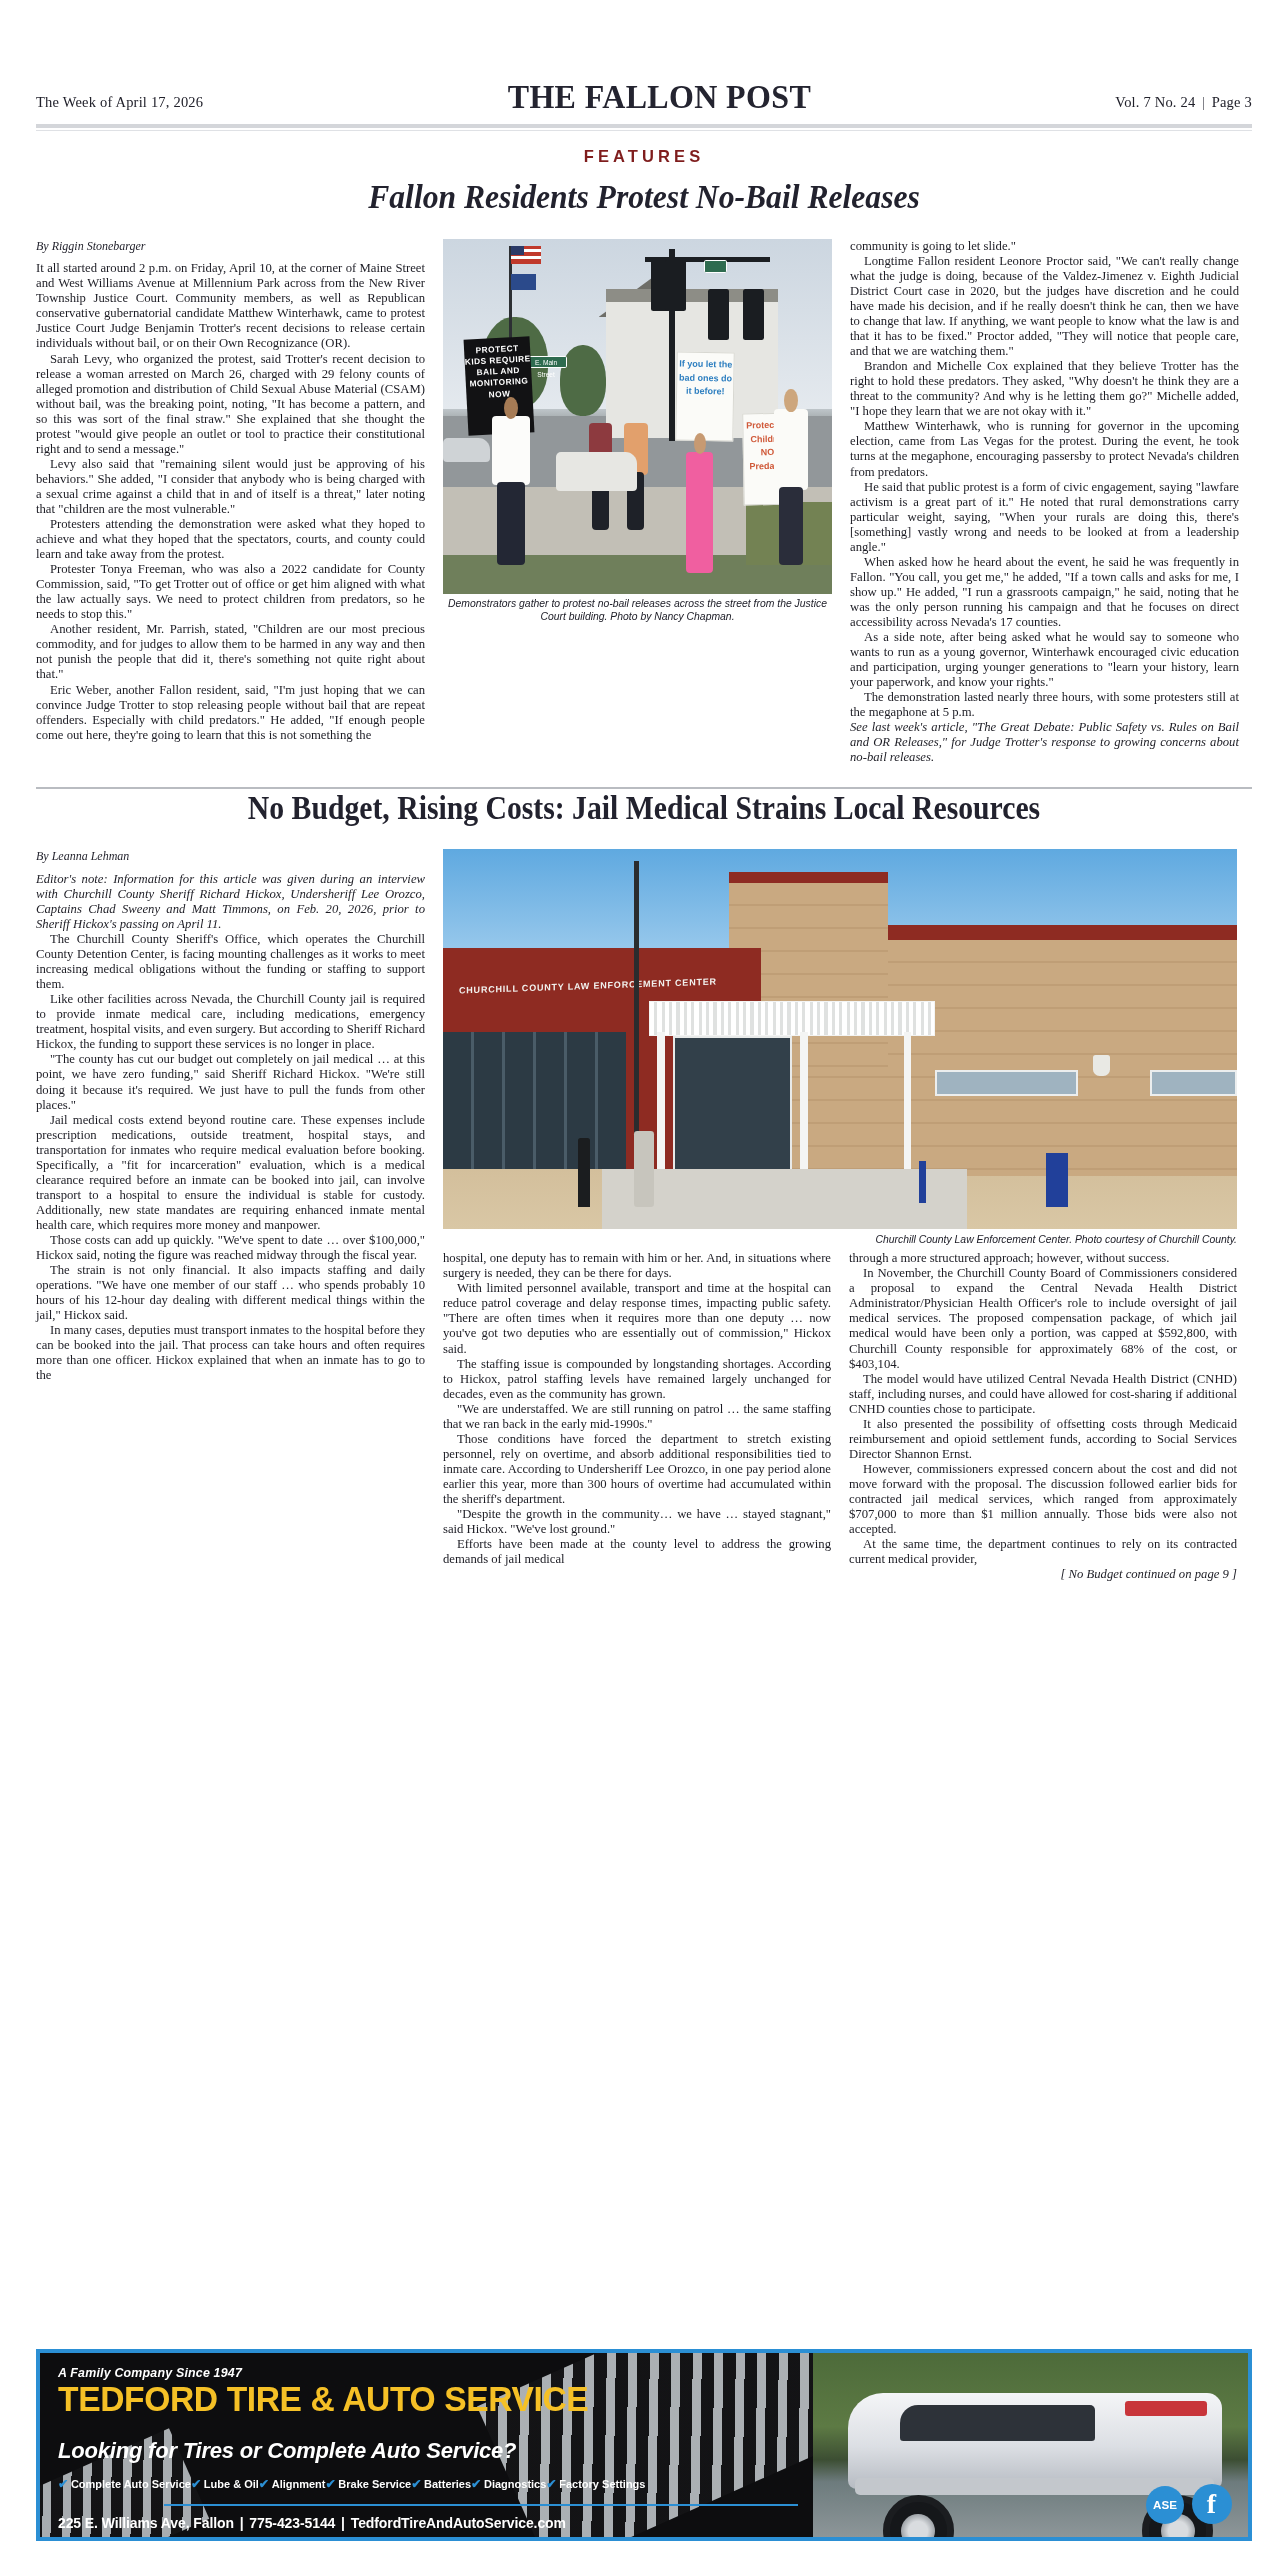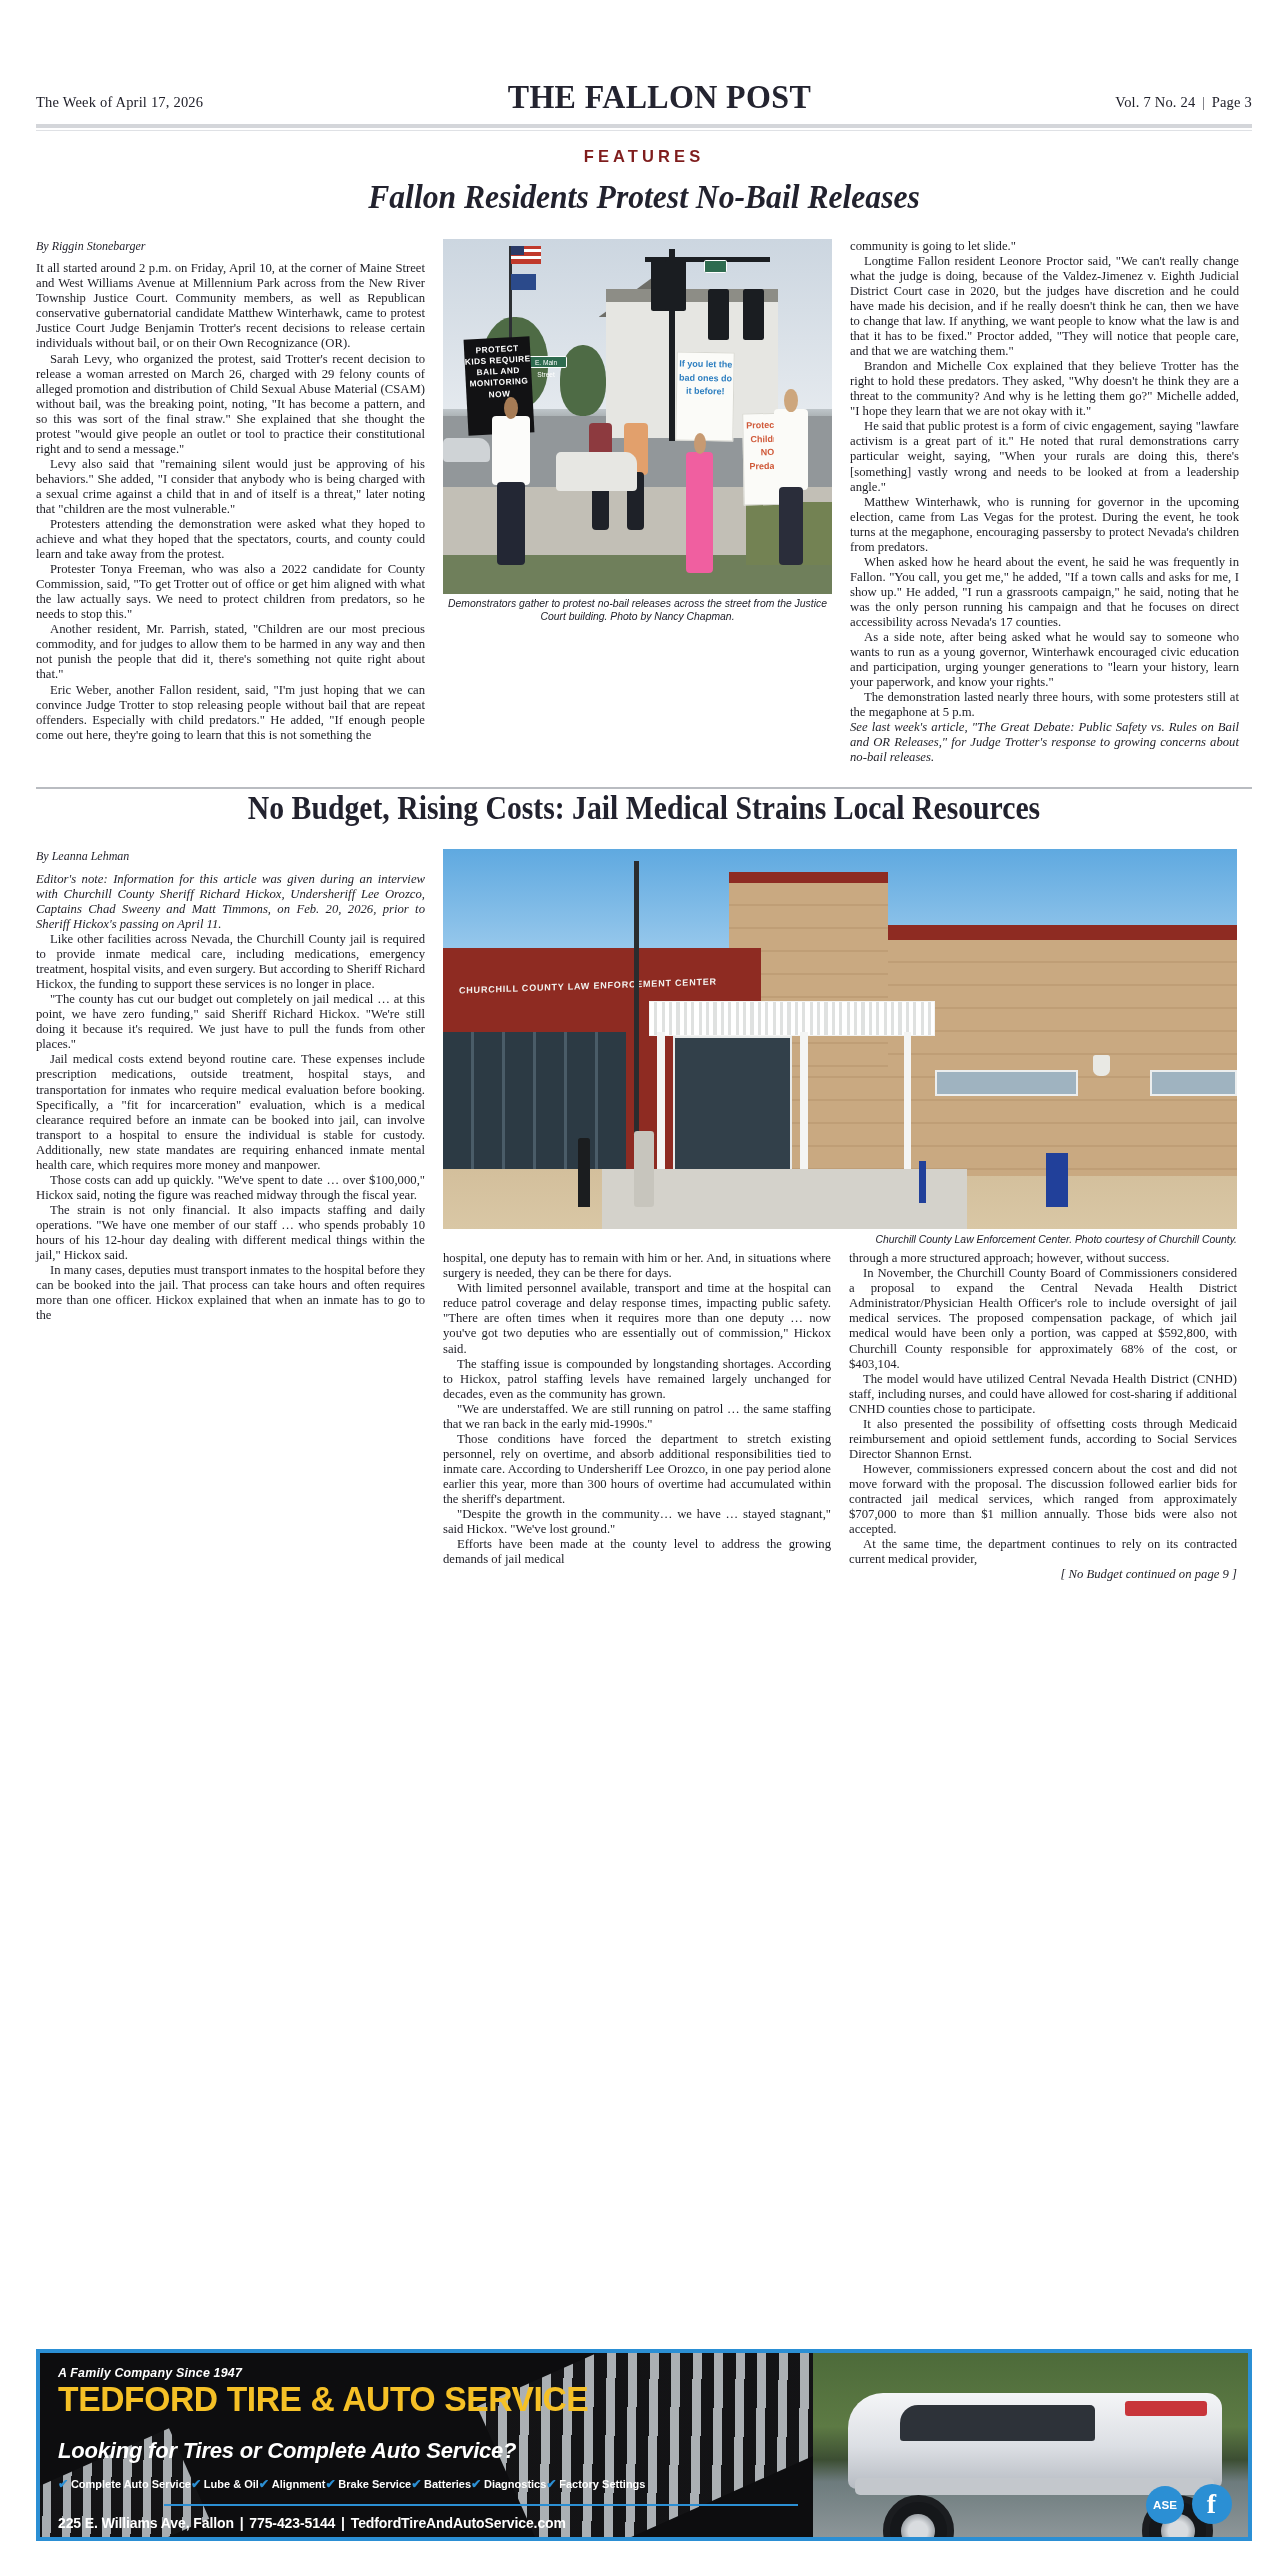--- a/index.html
+++ b/index.html
@@ -372,37 +372,38 @@
         <div class="caption">Demonstrators gather to protest no-bail releases across the street from the Justice Court building. Photo by Nancy Chapman.</div>
       </div>
 
       <p class="noindent"></p>
     </div>
 
     <div class="col">
       <p class="noindent">community is going to let slide."</p>
       <p>Longtime Fallon resident Leonore Proctor said, "We can't really change what the judge is doing, because of the Valdez-Jimenez v. Eighth Judicial District Court case in 2020, but the judges have discretion and he could have made his decision, and if he really doesn't think he can, then we have to change that law. If anything, we want people to know what the law is and that it has to be fixed." Proctor added, "They will notice that people care, and that we are watching them."</p>
       <p>Brandon and Michelle Cox explained that they believe Trotter has the right to hold these predators. They asked, "Why doesn't he think they are a threat to the community? And why is he letting them go?" Michelle added, "I hope they learn that we are not okay with it."</p>
+      <p>Matthew Winterhawk, who is running for governor in the upcoming election, came from Las Vegas for the protest. During the event, he took turns at the megaphone, encouraging passersby to protect Nevada's children from predators.</p>
       <p>He said that public protest is a form of civic engagement, saying "lawfare activism is a great part of it." He noted that rural demonstrations carry particular weight, saying, "When your rurals are doing this, there's [something] vastly wrong and needs to be looked at from a leadership angle."</p>
-      <p>Matthew Winterhawk, who is running for governor in the upcoming election, came from Las Vegas for the protest. During the event, he took turns at the megaphone, encouraging passersby to protect Nevada's children from predators.</p>
       <p>When asked how he heard about the event, he said he was frequently in Fallon. "You call, you get me," he added, "If a town calls and asks for me, I show up." He added, "I run a grassroots campaign," he said, noting that he was the only person running his campaign and that he focuses on direct accessibility across Nevada's 17 counties.</p>
       <p>As a side note, after being asked what he would say to someone who wants to run as a young governor, Winterhawk encouraged civic education and participation, urging younger generations to "learn your history, learn your paperwork, and know your rights."</p>
       <p>The demonstration lasted nearly three hours, with some protesters still at the megaphone at 5 p.m.</p>
       <p class="italic-note">See last week's article, "The Great Debate: Public Safety vs. Rules on Bail and OR Releases," for Judge Trotter's response to growing concerns about no-bail releases.</p>
     </div>
   </div>
 
   <div class="divider"></div>
 
   <h1 class="headline-2">No Budget, Rising Costs: Jail Medical Strains Local Resources</h1>
 
   <div class="art2-top">
     <div class="art2-left col">
       <div class="byline">By Leanna Lehman</div>
       <p class="editor-note">Editor's note: Information for this article was given during an interview with Churchill County Sheriff Richard Hickox, Undersheriff Lee Orozco, Captains Chad Sweeny and Matt Timmons, on Feb. 20, 2026, prior to Sheriff Hickox's passing on April 11.</p>
+      <p>The Churchill County Sheriff's Office, which operates the Churchill County Detention Center, is facing mounting challenges as it works to meet increasing medical obligations without the funding or staffing to support them.</p>
       <p>Like other facilities across Nevada, the Churchill County jail is required to provide inmate medical care, including medications, emergency treatment, hospital visits, and even surgery. But according to Sheriff Richard Hickox, the funding to support these services is no longer in place.</p>
       <p>"The county has cut our budget out completely on jail medical … at this point, we have zero funding," said Sheriff Richard Hickox. "We're still doing it because it's required. We just have to pull the funds from other places."</p>
       <p>Jail medical costs extend beyond routine care. These expenses include prescription medications, outside treatment, hospital stays, and transportation for inmates who require medical evaluation before booking. Specifically, a "fit for incarceration" evaluation, which is a medical clearance required before an inmate can be booked into jail, can involve transport to a hospital to ensure the individual is stable for custody. Additionally, new state mandates are requiring enhanced inmate mental health care, which requires more money and manpower.</p>
       <p>Those costs can add up quickly. "We've spent to date … over $100,000," Hickox said, noting the figure was reached midway through the fiscal year.</p>
       <p>The strain is not only financial. It also impacts staffing and daily operations. "We have one member of our staff … who spends probably 10 hours of his 12-hour day dealing with different medical things within the jail," Hickox said.</p>
       <p>In many cases, deputies must transport inmates to the hospital before they can be booked into the jail. That process can take hours and often requires more than one officer. Hickox explained that when an inmate has to go to the</p>
     </div>
 
     <div class="art2-right">
       <div class="photo-wrap">

